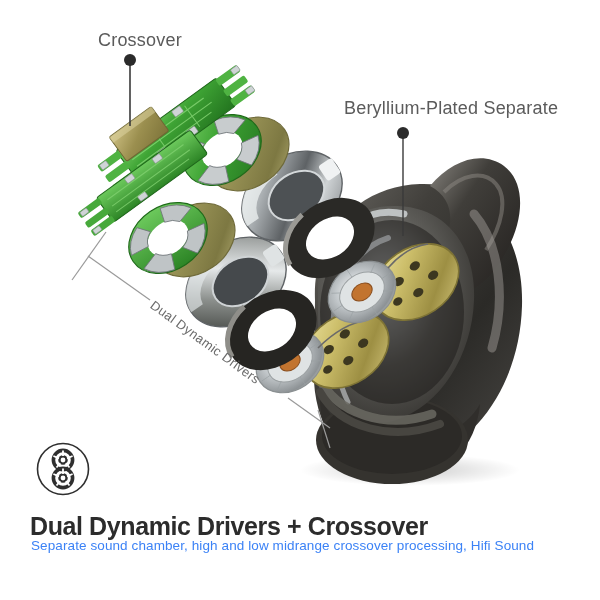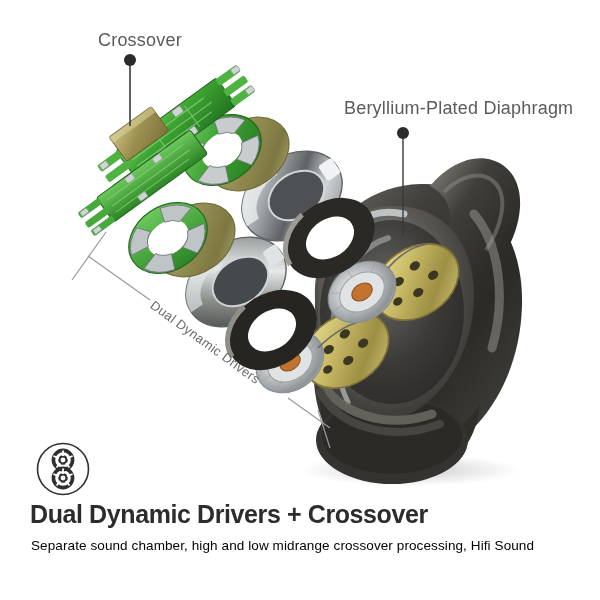--- a/index.html
+++ b/index.html
@@ -13,24 +13,24 @@
   .callout-label{position:absolute;font-family:"Liberation Sans",sans-serif;font-size:18px;
     color:#5b5b5b;letter-spacing:.2px;white-space:nowrap;}
 
   
   #bracket-label{position:absolute;left:152px;top:296px;font-size:13px;color:#6a6a6a;
     white-space:nowrap;transform:rotate(36deg);transform-origin:0 50%;letter-spacing:.3px;}
 
   
   #caption{position:absolute;left:0;top:500px;width:600px;height:100px;background:#fff;}
   #icon-wrap{position:absolute;left:36px;top:-58px;width:54px;height:54px;}
-  #headline{position:absolute;left:30px;top:0;font-size:25px;line-height:28px;
+  #headline{position:absolute;left:30px;top:12px;font-size:25px;line-height:28px;
     font-weight:bold;color:#2c2c2c;letter-spacing:-.4px;white-space:nowrap;}
   #subtext{position:absolute;left:31px;top:37px;width:540px;font-size:13.5px;line-height:18px;
-    color:#000000;letter-spacing:.1px;}
+    color:#3b82f6;letter-spacing:.1px;}
 </style>
 </head>
 <body>
 
 <div id="stage">
 
   <svg id="art" viewBox="0 0 600 500">
     <defs>
 
       <linearGradient id="gHousing" x1="0" y1="0" x2="1" y2="1">
@@ -337,21 +337,21 @@
       <line x1="88" y1="256" x2="150" y2="300"></line>
 
       <line x1="288" y1="398" x2="330" y2="428"></line>
 
       <line x1="318" y1="410" x2="330" y2="448"></line>
     </g>
   </svg>
 
   <div class="callout-label" style="left:98px;top:30px;">Crossover</div>
 
-  <div class="callout-label" style="left:344px;top:98px;">Beryllium-Plated Diaphragm</div>
+  <div class="callout-label" style="left:344px;top:98px;">Beryllium-Plated Separate</div>
 
   <div id="bracket-label">Dual Dynamic Drivers</div>
 
   <div id="caption">
 
     <div id="icon-wrap">
       <svg viewBox="0 0 54 54" width="54" height="54">
         <circle cx="27" cy="27" r="25.5" fill="none" stroke="#2f2f2f" stroke-width="1.6"></circle>
 
         <g transform="translate(27,18)">

